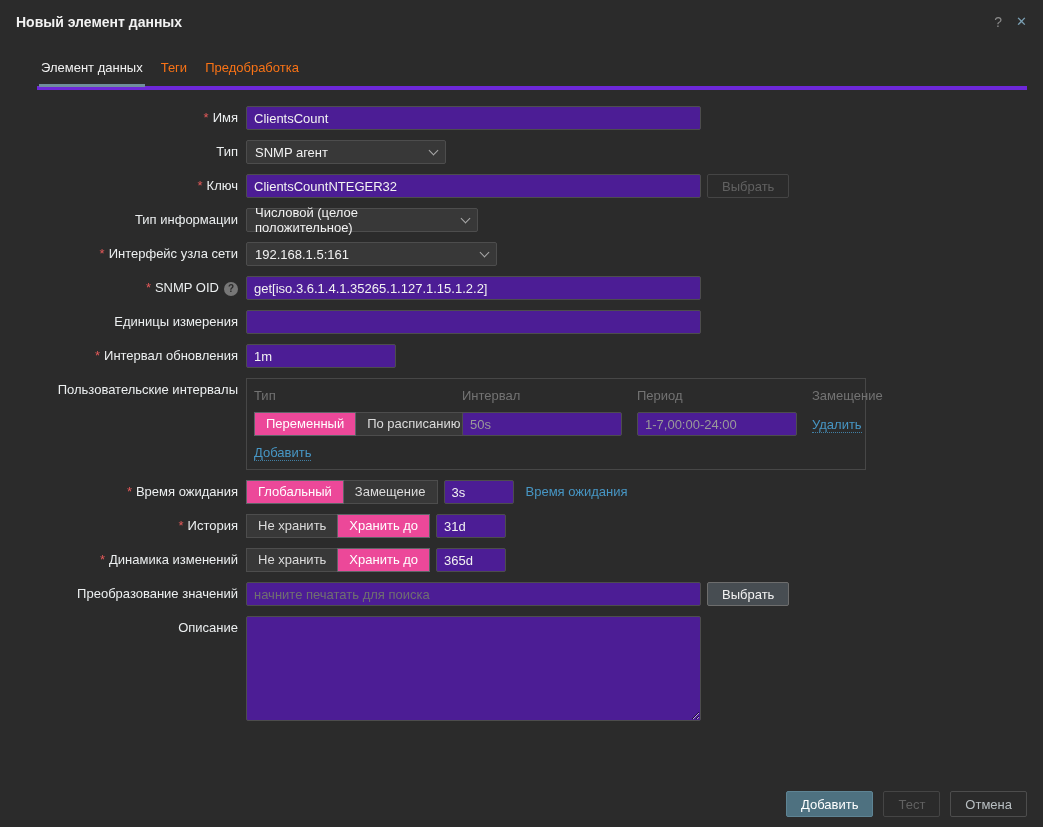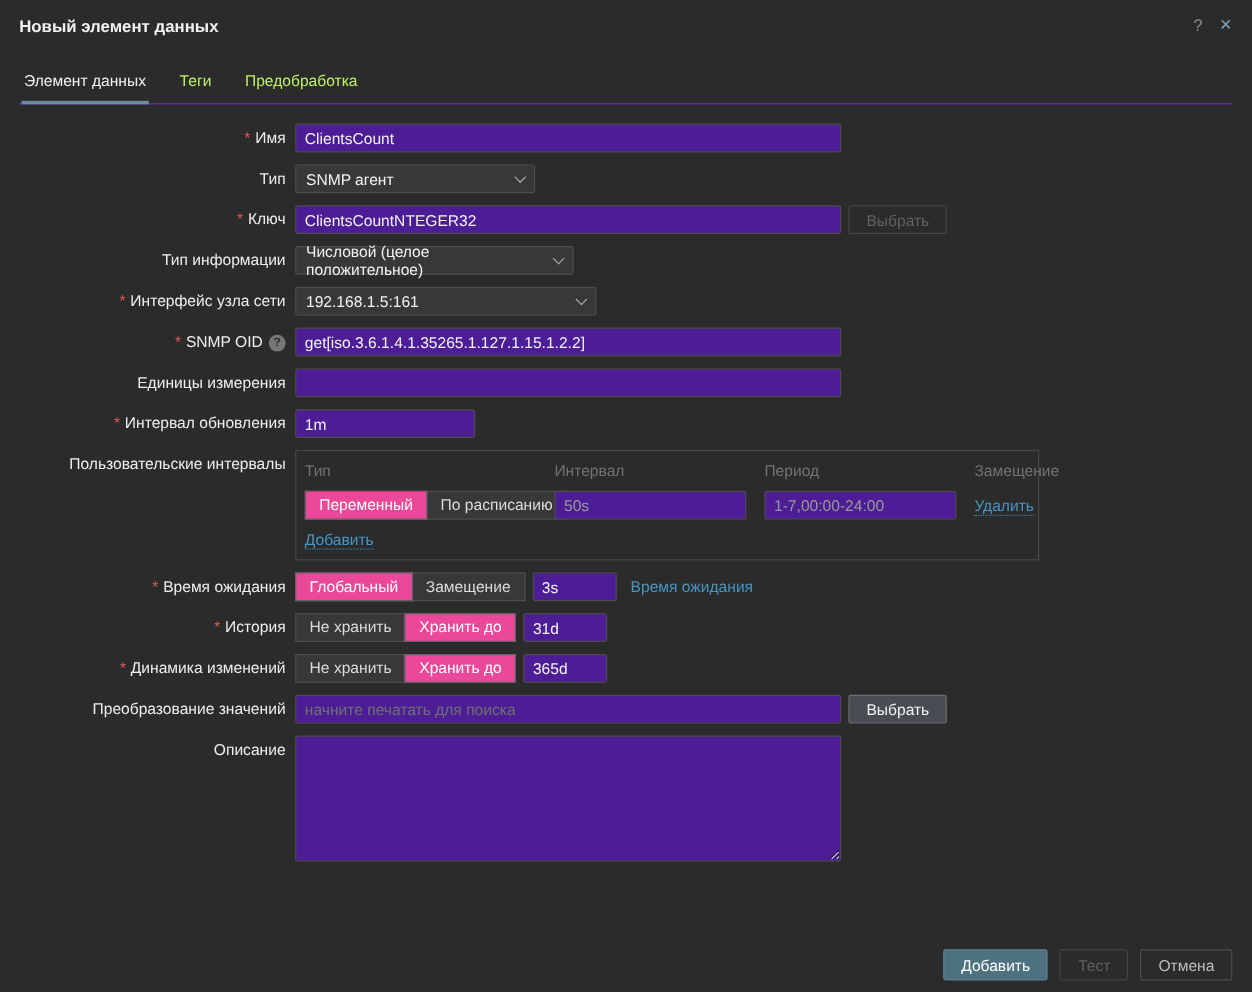--- a/index.html
+++ b/index.html
@@ -6,29 +6,29 @@
   html,body { margin:0; padding:0; }
   body {
     width:1043px; height:827px; overflow:hidden;
     background:#2b2b2b; color:#f2f2f2;
     font-family:"Liberation Sans", sans-serif; font-size:13px;
     position:relative;
   }
   .dialog { width:100%; height:100%; padding:10px 16px; position:relative; }
 
   
-  .dlg-header { display:flex; justify-content:space-between; align-items:center; }
+  .dlg-header { display:flex; justify-content:space-between; align-items:flex-end; }
   .dlg-title { font-size:14px; font-weight:bold; padding-top:4px; }
   .dlg-icons { display:flex; gap:14px; padding-top:2px; }
   .hicon { color:#8a8a8a; font-size:14px; cursor:pointer; line-height:16px; }
   .hicon.close { color:#7ba0b4; font-size:13px; }
 
   
-  .tabs { display:flex; gap:24px; margin-top:22px; border-bottom:1px solid #6d28d9; padding:0 2px; }
-  .tab { padding:8px 2px 9px; color:#bef264; cursor:pointer; border-bottom:3px solid transparent; margin-bottom:-1px; }
+  .tabs { display:flex; gap:14px; margin-top:22px; border-bottom:4px solid #6d28d9; padding:0 2px;margin-left:21px; }
+  .tab { padding:8px 2px 9px; color:#f97316; cursor:pointer; border-bottom:3px solid transparent; margin-bottom:-1px; }
   .tab.active { color:#f2f2f2; border-bottom-color:#6f8e9d; }
 
   
   form { margin-top:16px; }
   .row { display:flex; align-items:flex-start; margin-bottom:10px; }
   .label { width:222px; margin-right:8px; text-align:right; line-height:24px; color:#eceff0; white-space:nowrap; }
   .req { color:#e45959; margin-right:4px; }
   .field { display:flex; align-items:center; }
 
   .input, .textarea {

